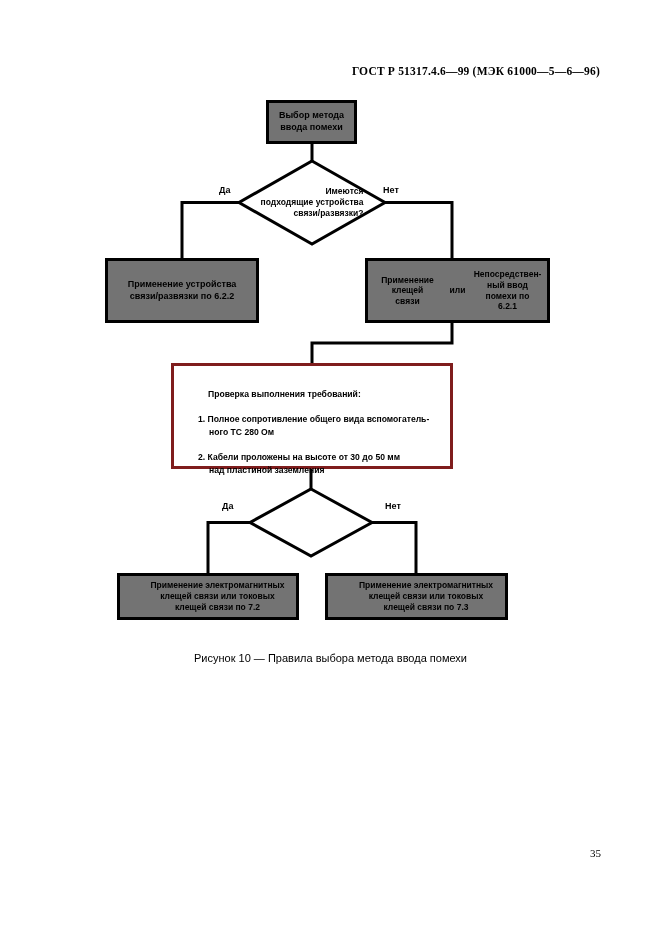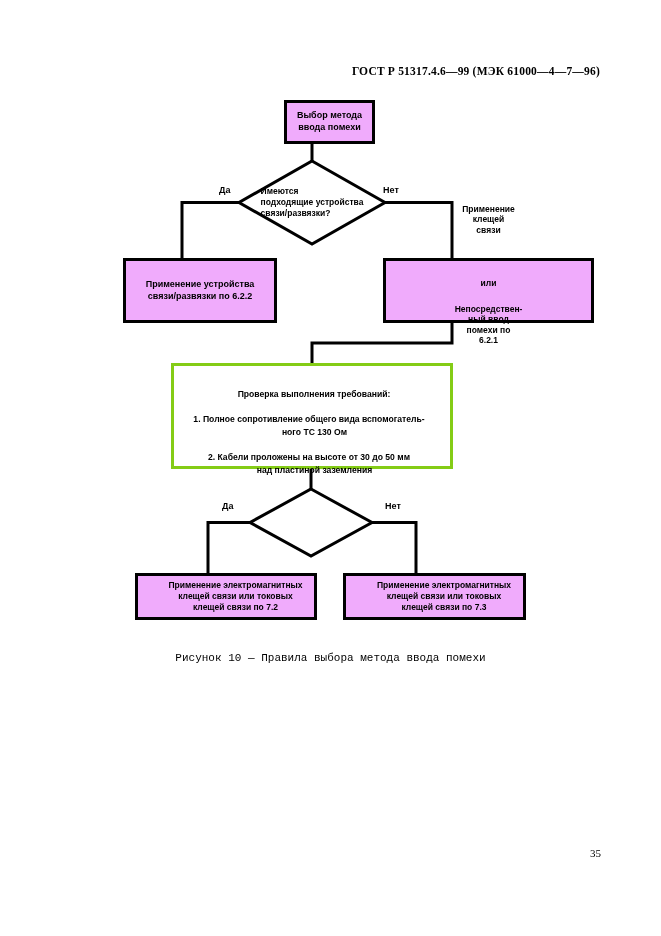--- a/index.html
+++ b/index.html
@@ -7,56 +7,56 @@
     position:relative; width:661px; height:936px; background:#ffffff;
     font-family:"Liberation Sans", sans-serif; color:#000; overflow:hidden;
   }
   .hdr {
     position:absolute; top:65px; left:0; width:600px; text-align:right;
     font-family:"Liberation Serif", serif; font-weight:bold; font-size:11.5px;
     letter-spacing:0.2px; white-space:nowrap;
   }
   svg.wires { position:absolute; left:0; top:0; }
   .box {
-    position:absolute; border:3px solid #000; box-sizing:border-box; background:#f0abfc;
+    position:absolute; border:3px solid #000; box-sizing:border-box; background:#737373;
     display:flex; align-items:center; justify-content:center; text-align:center;
-    font-weight:bold; font-size:9px; line-height:1.3; white-space:pre-line;margin-left:18px;
+    font-weight:bold; font-size:9px; line-height:1.3; white-space:pre-line;
   }
   .dtext {
     position:absolute; display:flex; align-items:center; justify-content:center;
-    text-align:left; font-weight:bold; font-size:8.5px; line-height:1.3;
+    text-align:right; font-weight:bold; font-size:8.5px; line-height:1.3;
     white-space:pre-line;
   }
   .blabel { position:absolute; font-weight:bold; font-size:9px; }
   .orbox { font-size:8.5px; line-height:1.25; }
   .orbox .col { flex:0 0 74px; text-align:center; white-space:pre-line; }
   .orbox .mid { flex:0 0 26px; text-align:center; white-space:pre-line; }
   .checkbox {
-    position:absolute; border:3px solid #84cc16; box-sizing:border-box; background:#fff;
-    font-weight:bold; font-size:8.6px; line-height:1.48; padding:9px 6px 4px 0;
-    white-space:pre-line; text-align:center;
+    position:absolute; border:3px solid #7f1d1d; box-sizing:border-box; background:#fff;
+    font-weight:bold; font-size:8.6px; line-height:1.48; padding:9px 6px 4px 24px;
+    white-space:pre-line; text-align:left;
   }
   .checkbox .ctitle { margin-left:10px; }
   .checkbox .citem { padding-left:11px; text-indent:-11px; }
   .smallbox { font-size:8.5px; line-height:1.28;padding-left:19px; }
   .caption {
     position:absolute; top:652px; left:0; width:661px; text-align:center;
-    font-family:Liberation Mono, monospace; font-size:11px;
+    font-family:Liberation Sans, sans-serif; font-size:11px;
   }
   .pagenum {
     position:absolute; top:847px; right:60px;
     font-family:"Liberation Serif", serif; font-size:11px;
   }
 </style>
 </head>
 <body>
 
 <div class="page">
 
-  <div class="hdr">ГОСТ Р 51317.4.6—99 (МЭК 61000—4—7—96)</div>
+  <div class="hdr">ГОСТ Р 51317.4.6—99 (МЭК 61000—5—6—96)</div>
 
   <svg class="wires" width="661" height="720" viewBox="0 0 661 720">
     <g stroke="#000" stroke-width="3" fill="none">
       <line x1="312" y1="141" x2="312" y2="164"></line>
       <polygon points="312,161 385,202.5 312,244 239,202.5" fill="#ffffff"></polygon>
       <polyline points="239,202.5 182,202.5 182,261"></polyline>
       <polyline points="385,202.5 452,202.5 452,261"></polyline>
       <polyline points="452,320 452,343 312,343 312,366"></polyline>
       <line x1="311" y1="466" x2="311" y2="492"></line>
       <polygon points="311,489 372,522.5 311,556 250,522.5" fill="#ffffff"></polygon>
@@ -70,35 +70,35 @@
 
   <div class="dtext" style="left:244px; top:174px; width:136px; height:57px;">Имеются
 подходящие устройства
 связи/развязки?</div>
   <div class="blabel" style="left:219px; top:185px;">Да</div>
   <div class="blabel" style="left:383px; top:185px;">Нет</div>
 
   <div class="box" style="left:105px; top:258px; width:154px; height:65px;">Применение устройства
 связи/развязки по 6.2.2</div>
 
-  <div class="box orbox" style="left:365px; top:258px; width:211px; height:65px;flex-direction:column;">
+  <div class="box orbox" style="left:365px; top:258px; width:185px; height:65px;">
     <span class="col">Применение
 клещей
 связи</span>
     <span class="mid">или</span>
     <span class="col">Непосредствен-
 ный ввод
 помехи по
 6.2.1</span>
   </div>
 
   <div class="checkbox" style="left:171px; top:363px; width:282px; height:106px;">
     <div class="ctitle">Проверка выполнения требований:</div>
     <div class="citem">1. Полное сопротивление общего вида вспомогатель-
-ного ТС 130 Ом</div>
+ного ТС 280 Ом</div>
     <div class="citem">2. Кабели проложены на высоте от 30 до 50 мм
 над пластиной заземления</div>
   </div>
 
   <div class="blabel" style="left:222px; top:501px;">Да</div>
   <div class="blabel" style="left:385px; top:501px;">Нет</div>
 
   <div class="box smallbox" style="left:117px; top:573px; width:182px; height:47px;">Применение электромагнитных
 клещей связи или токовых
 клещей связи по 7.2</div>

